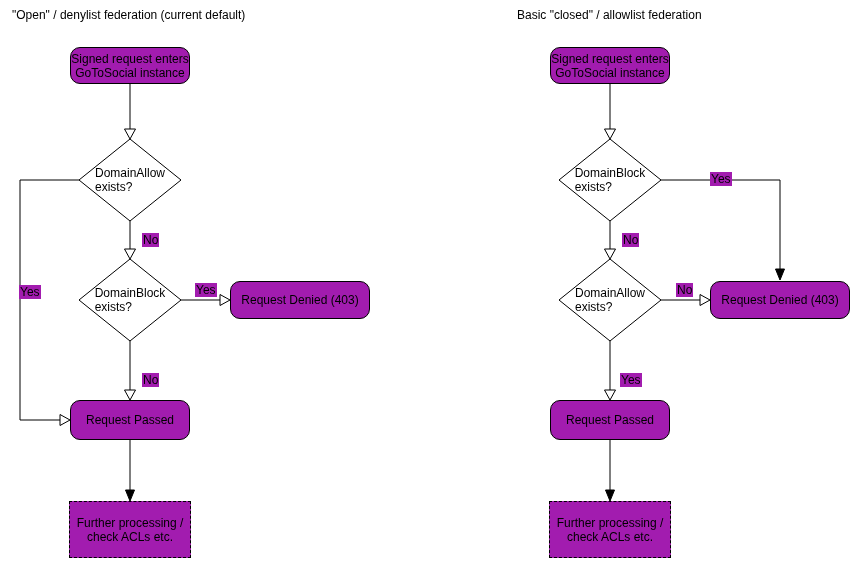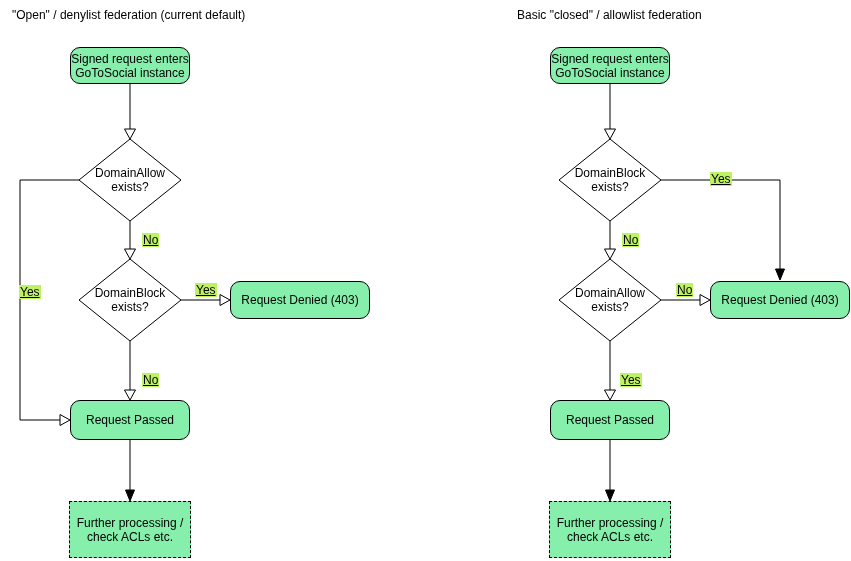--- a/index.html
+++ b/index.html
@@ -19,47 +19,45 @@
   .open-arrow { fill: #ffffff; stroke: #000000; stroke-width: 1; }
   .filled-arrow { fill: #000000; stroke: #000000; stroke-width: 1; }
   .chart-title {
     position: absolute;
     white-space: nowrap;
     line-height: 14px;
   }
   .node {
     position: absolute;
     box-sizing: border-box;
-    background: #86efac;
+    background: #a21caf;
     border: 1px solid #000000;
     display: flex;
     align-items: center;
     justify-content: center;
     text-align: center;
     white-space: pre-line;
     line-height: 14px;
   }
   .rounded { border-radius: 10px; }
   .dashed { border-style: dashed; text-align: center; }
   .diamond-label {
     position: absolute;
     display: flex;
     align-items: center;
     justify-content: center;
-    text-align: center;
     white-space: pre-line;
     line-height: 14px;
   }
   .edge-label {
     position: absolute;
-    background: #bef264;
+    background: #a21caf;
     line-height: 14px;
     padding: 0 1px;
     white-space: nowrap;
-    text-decoration: underline;
   }
 </style>
 </head>
 <body>
 
 <div class="canvas">
 
   <svg class="layer-svg" width="851" height="561" viewBox="0 0 851 561">
 
     <g>

